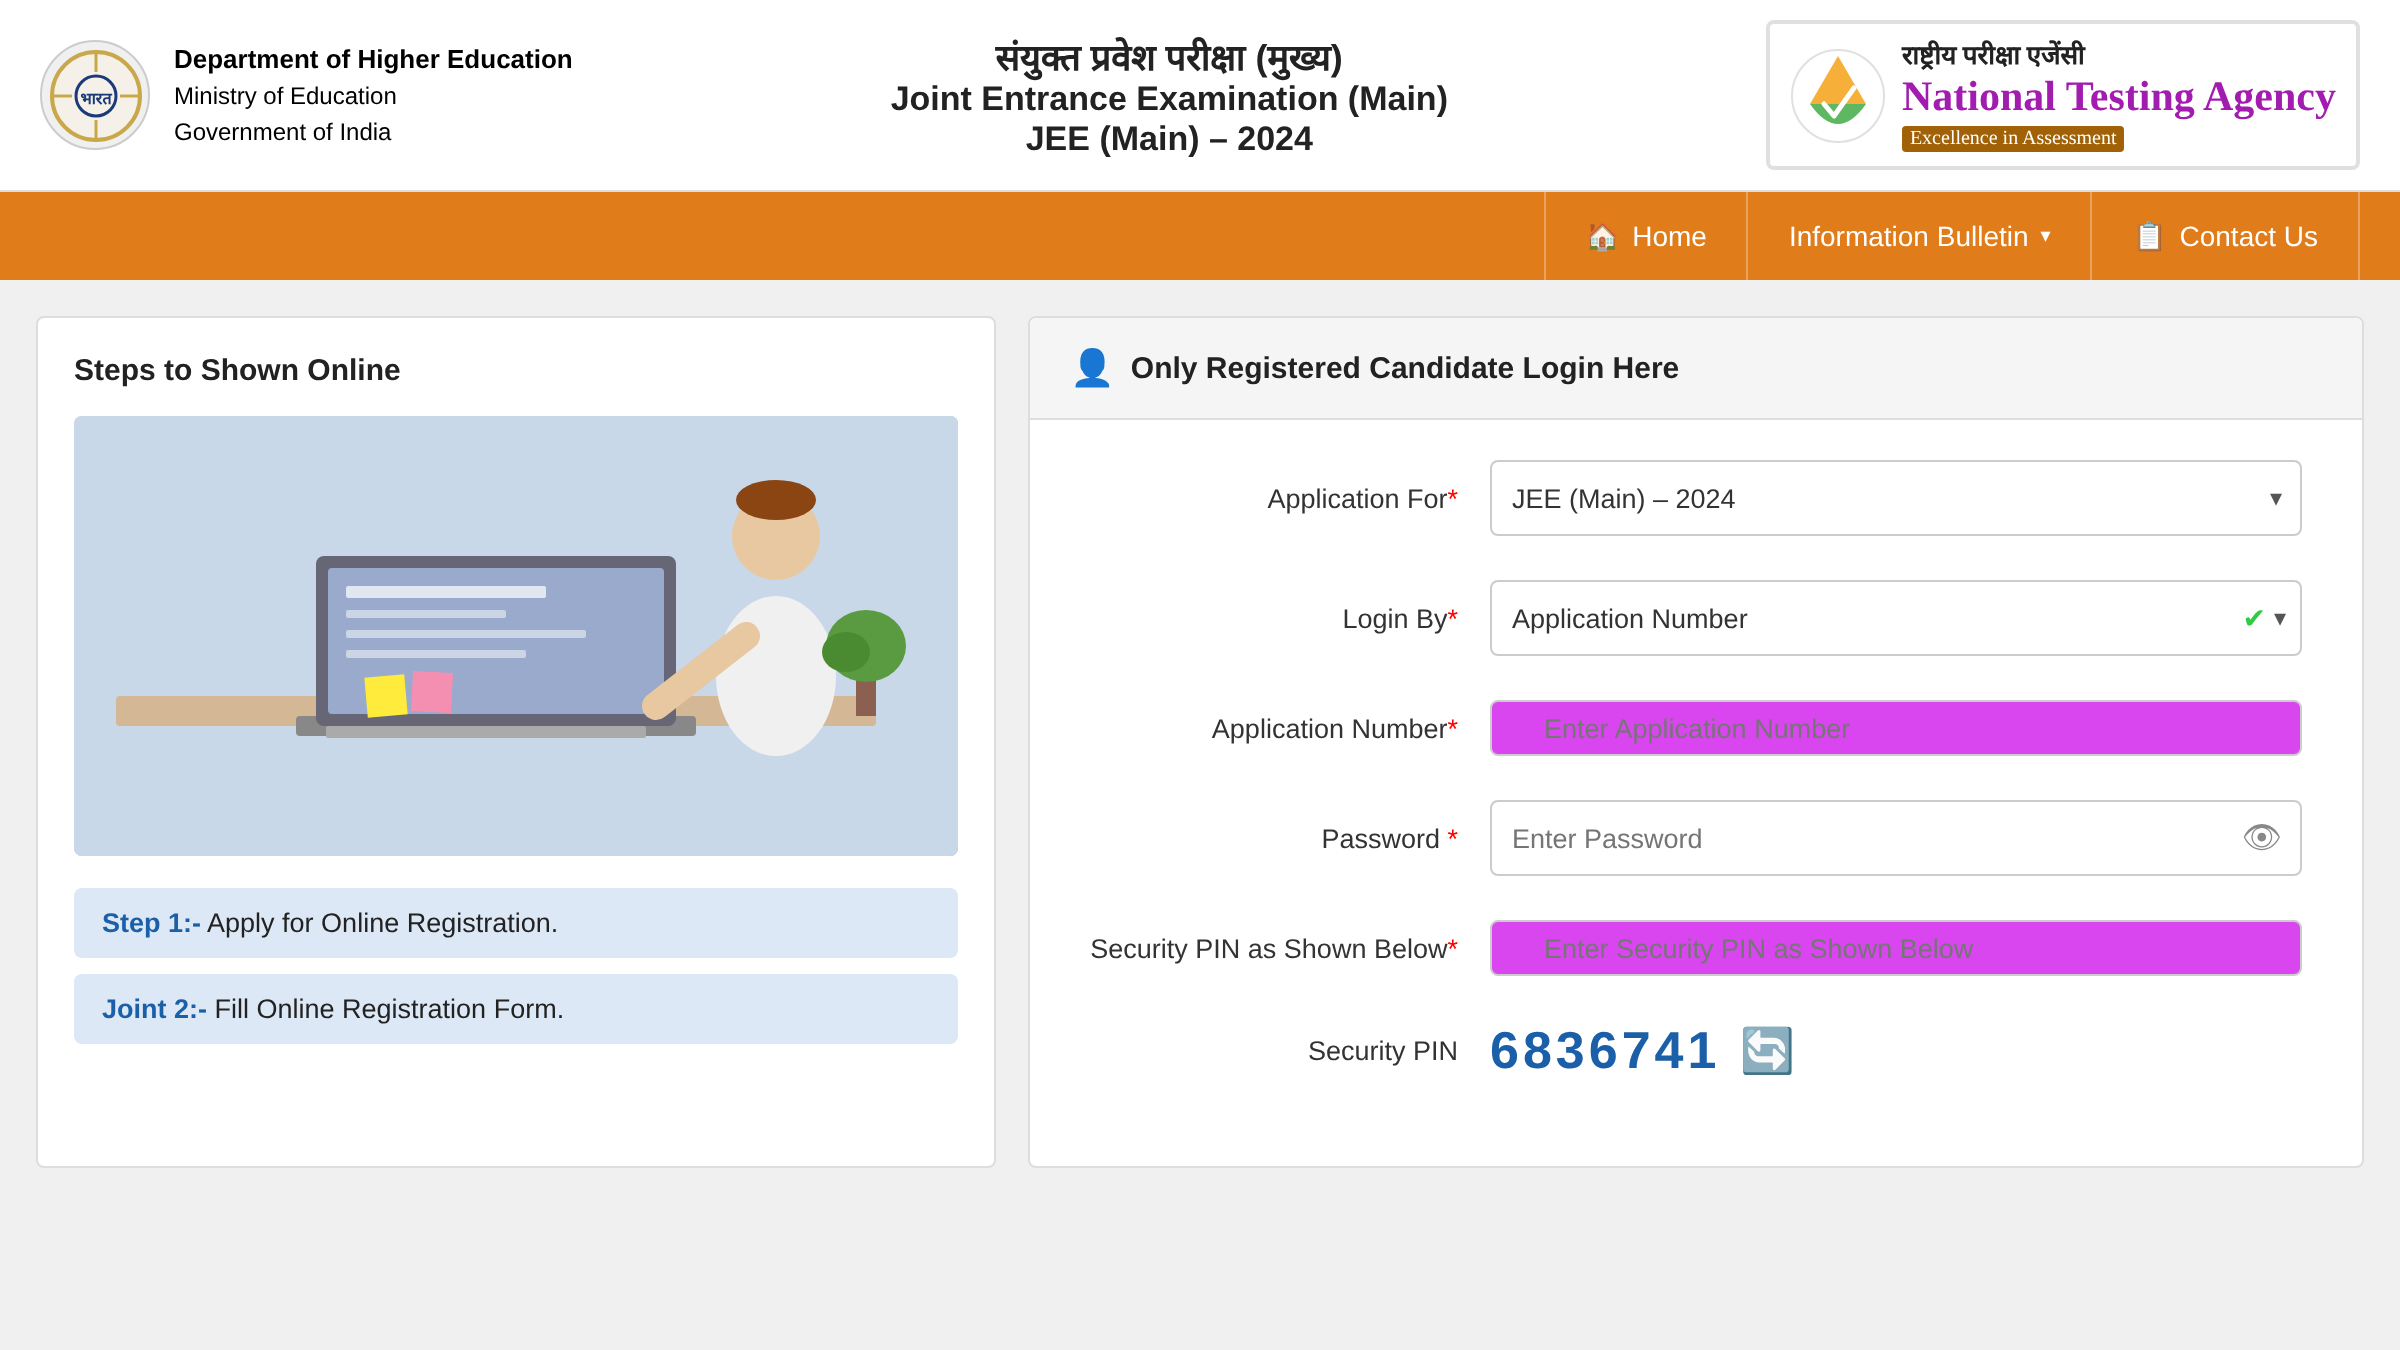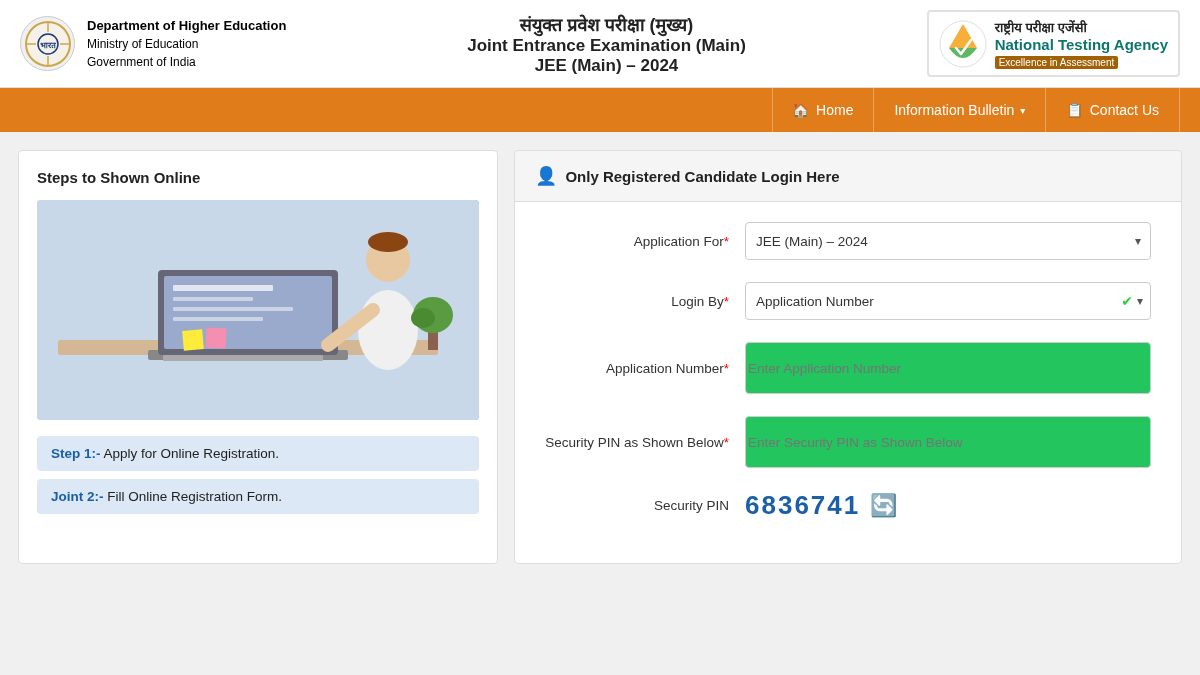--- a/index.html
+++ b/index.html
@@ -23,32 +23,32 @@
       font-size: 10px; color: #555; text-align: center;
       border: 1px solid #ccc;
       overflow: hidden;
     }
     .header-left .gov-text { font-size: 12px; line-height: 1.5; }
     .header-left .gov-text .dept { font-weight: bold; font-size: 13px; }
     .header-center { text-align: center; flex: 1; }
     .header-center .hindi { font-size: 18px; font-weight: bold; color: #222; }
     .header-center .english { font-size: 17px; font-weight: bold; color: #222; }
     .header-center .year { font-size: 17px; font-weight: bold; color: #222; }
-    .header-right { display: flex; align-items: flex-end; }
+    .header-right { display: flex; align-items: flex-end; font-family: Liberation Serif, serif; }
     .nta-logo {
       display: flex; align-items: center; gap: 8px;
       border: 2px solid #e0e0e0; border-radius: 4px; padding: 6px 10px;
     }
     .nta-emblem {
       width: 48px; height: 48px; position: relative;
     }
     .nta-emblem svg { width: 48px; height: 48px; }
     .nta-text { }
     .nta-text .hindi-nta { font-size: 13px; font-weight: bold; color: #222; }
-    .nta-text .english-nta { font-size: 15px; font-weight: bold; color: #0f766e; }
+    .nta-text .english-nta { font-size: 21px; font-weight: bold; color: #a21caf; }
     .nta-text .tagline {
       background: #a16207; color: #fff; font-size: 10px;
       padding: 1px 4px; border-radius: 2px; display: inline-block; margin-top: 2px;
     }
 
     
     .navbar {
       background: #e07c1a;
       display: flex; align-items: center; justify-content: flex-end;
       padding: 0 20px; height: 44px;
@@ -125,23 +125,23 @@
       margin-bottom: 22px;
     }
     .form-label {
       width: 200px; min-width: 200px;
       font-size: 13.5px; color: #333; text-align: right;
       padding-right: 16px;
     }
     .form-label .required { color: red; }
     .form-control {
       flex: 1;
-      height: 52px; border: 1px solid #ccc; border-radius: 4px;
-      padding: 0 2px; font-size: 13.5px; color: #333;
-      outline: none; background: #22c55e;
+      height: 28px; border: 1px solid #ccc; border-radius: 4px;
+      padding: 0 26px; font-size: 13.5px; color: #333;
+      outline: none; background: #d946ef;
     }
     .select-wrapper { position: relative; flex: 1; }
     .select-control {
       width: 100%; height: 38px; border: 1px solid #ccc; border-radius: 4px;
       padding: 0 10px; font-size: 13.5px; color: #333;
       appearance: none; background: #fff; cursor: pointer; outline: none;
     }
     .select-arrow {
       position: absolute; right: 10px; top: 50%; transform: translateY(-50%);
       pointer-events: none; color: #555; font-size: 12px;
@@ -331,20 +331,29 @@
         </div>
       </div>
 
       <div class="form-row">
         <div class="form-label">
           <span>Application Number</span><span class="required">*</span>
         </div>
         <input type="text" class="form-control" placeholder="Enter Application Number" style="">
       </div>
 
+      <div class="form-row">
+        <div class="form-label">
+          <span>Password</span><span class="required"> *</span>
+        </div>
+        <div class="password-wrapper">
+          <input type="password" placeholder="Enter Password" style="">
+          <span class="eye-icon">👁</span>
+        </div>
+      </div>
 
       <div class="form-row">
         <div class="form-label">
           <span>Security PIN as Shown Below</span><span class="required">*</span>
         </div>
         <input type="text" class="form-control" placeholder="Enter Security PIN as Shown Below" style="">
       </div>
 
       <div class="form-row">
         <div class="form-label">Security PIN</div>

